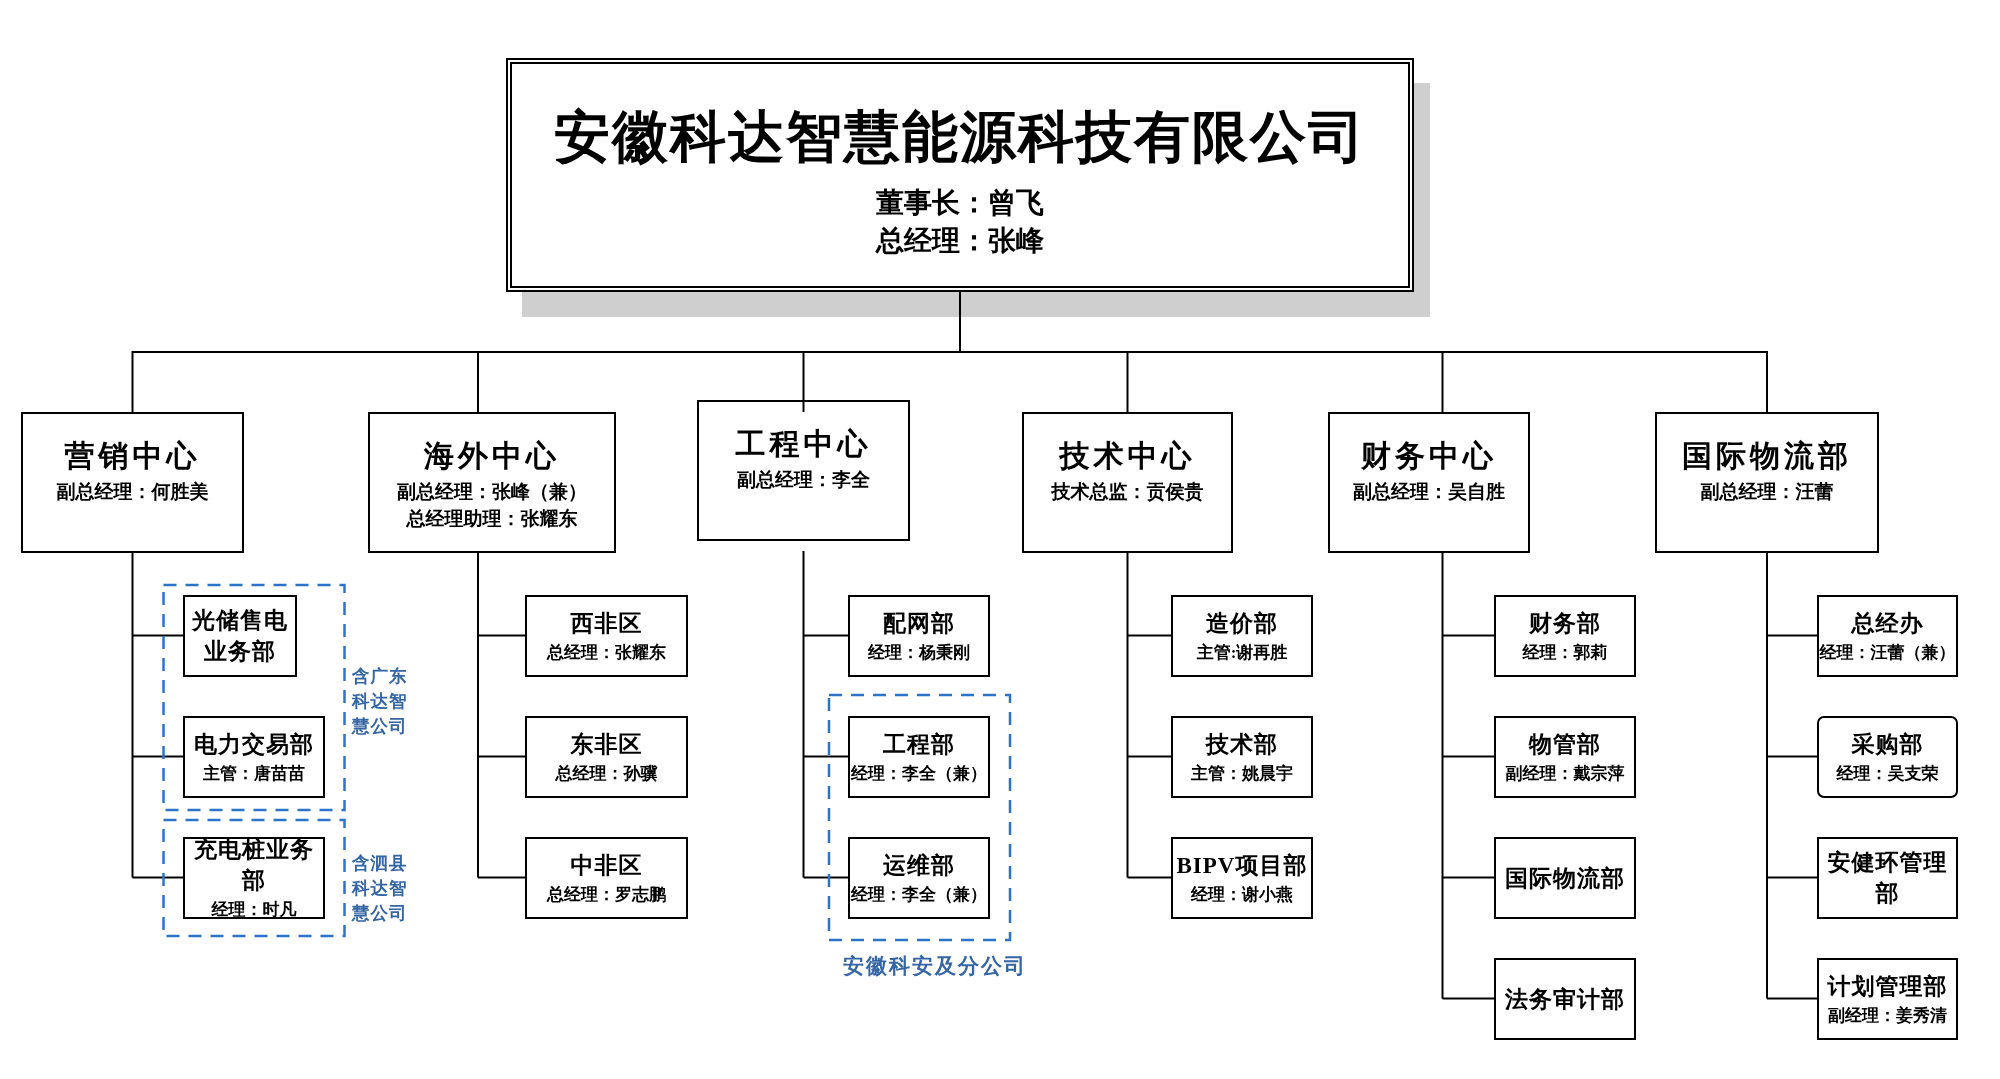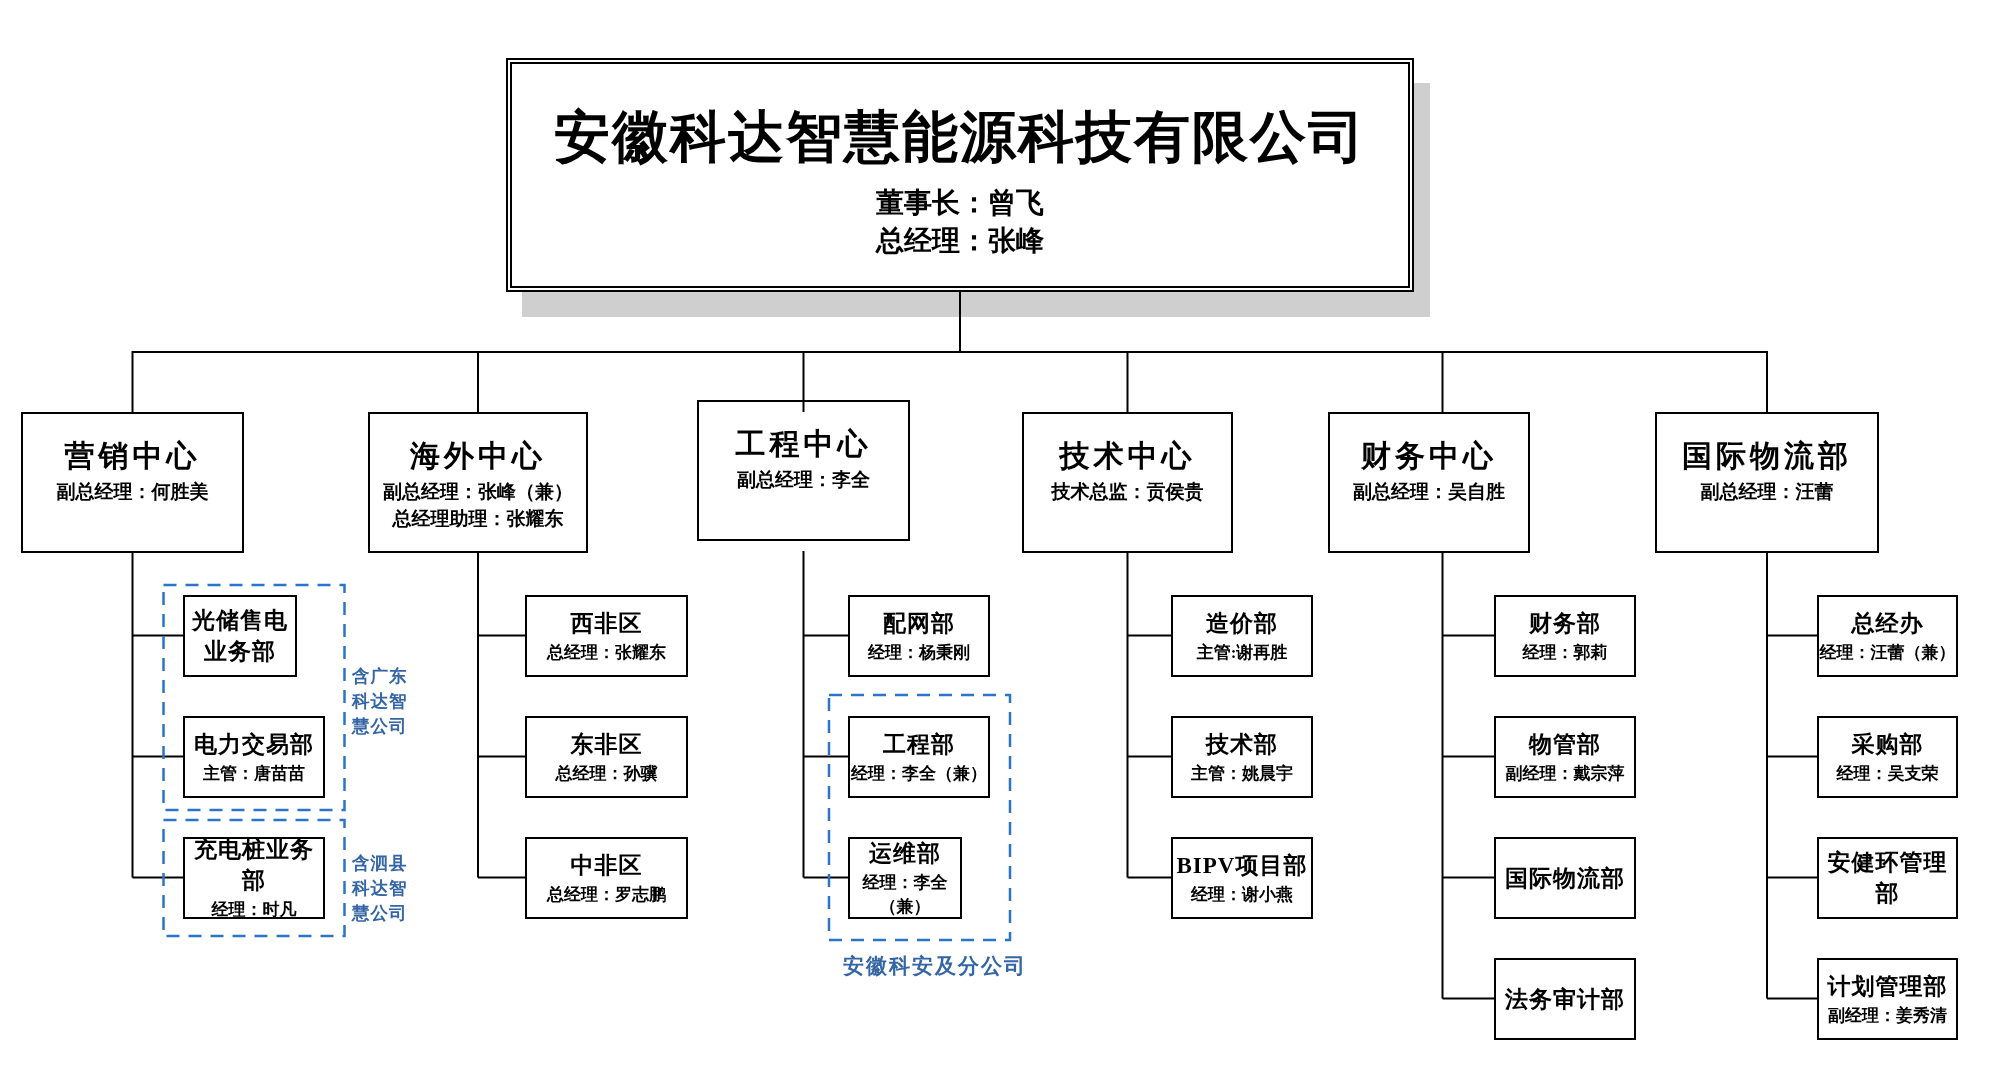--- a/index.html
+++ b/index.html
@@ -57,21 +57,21 @@
   <div class="box rootbox" style="left:506px;top:58px;width:908px;height:234px;">
     <div class="company">安徽科达智慧能源科技有限公司</div>
     <div class="leader">董事长：曾飞</div>
     <div class="leader">总经理：张峰</div>
   </div>
 
   <div class="box center" style="left:21px;top:412px;width:223px;height:141px;">
     <div class="ctitle">营销中心</div>
     <div class="cleader">副总经理：何胜美</div>
   </div>
-  <div class="box center" style="left:368px;top:412px;width:220px;height:141px;">
+  <div class="box center" style="left:368px;top:412px;width:248px;height:141px;">
     <div class="ctitle">海外中心</div>
     <div class="cleader">副总经理：张峰（兼）</div>
     <div class="cleader">总经理助理：张耀东</div>
   </div>
   <div class="box center" style="left:697px;top:400px;width:213px;height:141px;">
     <div class="ctitle">工程中心</div>
     <div class="cleader">副总经理：李全</div>
   </div>
   <div class="box center" style="left:1022px;top:412px;width:211px;height:141px;">
     <div class="ctitle">技术中心</div>
@@ -113,21 +113,21 @@
   </div>
 
   <div class="box dept" style="left:848px;top:595px;width:142px;height:82px;">
     <div class="dtitle">配网部</div>
     <div class="dsub">经理：杨秉刚</div>
   </div>
   <div class="box dept" style="left:848px;top:716px;width:142px;height:82px;">
     <div class="dtitle">工程部</div>
     <div class="dsub">经理：李全（兼）</div>
   </div>
-  <div class="box dept" style="left:848px;top:837px;width:114px;height:82px;">
+  <div class="box dept" style="left:848px;top:837px;width:142px;height:82px;">
     <div class="dtitle">运维部</div>
     <div class="dsub">经理：李全（兼）</div>
   </div>
 
   <div class="box dept" style="left:1171px;top:595px;width:142px;height:82px;">
     <div class="dtitle">造价部</div>
     <div class="dsub">主管:谢再胜</div>
   </div>
   <div class="box dept" style="left:1171px;top:716px;width:142px;height:82px;">
     <div class="dtitle">技术部</div>
@@ -150,21 +150,21 @@
     <div class="dtitle">国际物流部</div>
   </div>
   <div class="box dept" style="left:1494px;top:958px;width:142px;height:82px;">
     <div class="dtitle">法务审计部</div>
   </div>
 
   <div class="box dept" style="left:1817px;top:595px;width:141px;height:82px;">
     <div class="dtitle">总经办</div>
     <div class="dsub">经理：汪蕾（兼）</div>
   </div>
-  <div class="box dept" style="left:1817px;top:716px;width:141px;height:82px;">
+  <div class="box dept" style="left:1817px;top:716px;width:141px;height:82px;border-radius:7px;">
     <div class="dtitle">采购部</div>
     <div class="dsub">经理：吴支荣</div>
   </div>
   <div class="box dept" style="left:1817px;top:837px;width:141px;height:82px;">
     <div class="dtitle">安健环管理部</div>
   </div>
   <div class="box dept" style="left:1817px;top:958px;width:141px;height:82px;">
     <div class="dtitle">计划管理部</div>
     <div class="dsub">副经理：姜秀清</div>
   </div>

